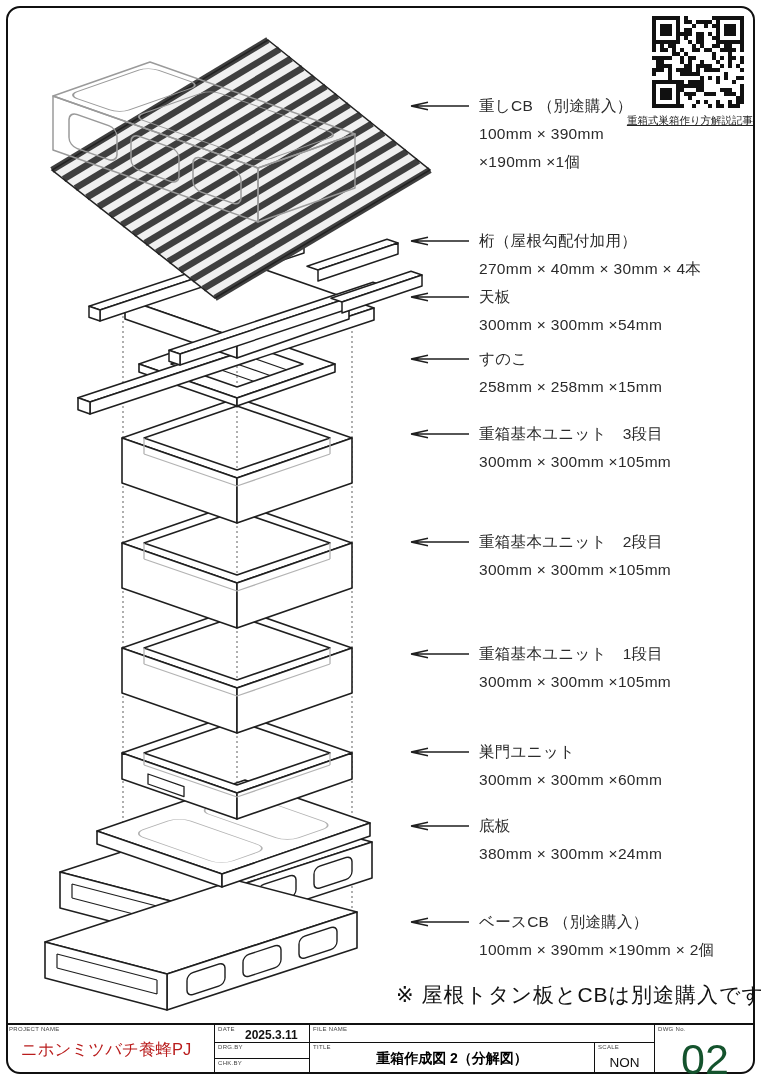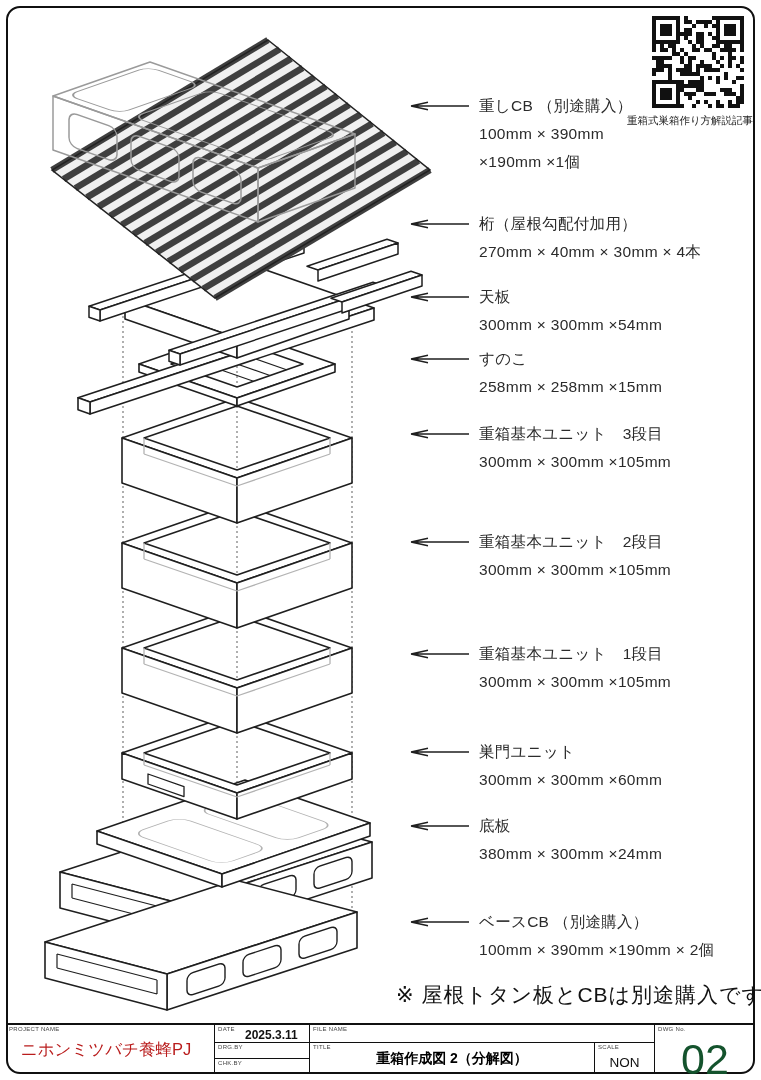--- a/index.html
+++ b/index.html
@@ -10,21 +10,21 @@
   
   .part-label{position:absolute;left:408px;display:flex;align-items:flex-start;gap:9px;margin-top:28px;}
   .part-label .arrow{flex:0 0 auto;margin-top:8px;}
   .part-text{font-size:15.5px;line-height:28px;color:#2b2b2b;letter-spacing:.3px;white-space:nowrap;}
   .part-name{font-weight:400;}
   
   .note{position:absolute;left:396px;top:981px;font-size:21px;letter-spacing:1px;color:#111;white-space:nowrap;}
   
   .qr{position:absolute;left:648px;top:12px;width:100px;height:100px;}
   .qr-caption{position:absolute;left:626px;top:114px;width:128px;text-align:center;
-              font-size:10.5px;color:#222;white-space:nowrap;}
+              font-size:10.5px;color:#222;white-space:nowrap;text-decoration:underline;}
   
   .tblock{position:absolute;left:6px;right:6px;bottom:6px;height:49px;border-top:2px solid #101010;font-size:6px;}
   .cell{position:absolute;box-sizing:border-box;}
   .mlabel{position:absolute;top:1px;left:3px;font-size:6px;color:#444;letter-spacing:.3px;}
   .c-project{left:0;top:0;bottom:0;width:209px;border-right:1.5px solid #101010;}
   .c-project .val{position:absolute;left:0;right:8px;top:14px;text-align:center;font-size:16.5px;color:#b91c1c;}
   .c-date{left:209px;top:0;width:95px;height:17px;border-right:1.5px solid #101010;text-align:right;}
   .c-date .val{position:absolute;left:30px;top:3px;font-size:12px;font-weight:700;color:#111;}
   .c-drg{left:209px;top:17px;width:95px;height:16px;border-right:1.5px solid #101010;border-top:1px solid #101010;}
   .c-chk{left:209px;top:33px;width:95px;height:16px;border-right:1.5px solid #101010;border-top:1px solid #101010;}
@@ -367,21 +367,21 @@
   <div class="part-label" style="top:64px">
     <svg class="arrow" width="62" height="12" viewBox="0 0 62 12">
         <path d="M61,6 H3 M3,6 L20,2.2 M3,6 L20,9.8" stroke="#1f1f1f" stroke-width="1.4" fill="none"></path>
       </svg>
     <div class="part-text">
         <div class="part-name">重しCB （別途購入）</div>
         <div class="part-dim">100mm × 390mm</div>
         <div class="part-dim">×190mm ×1個</div>
       </div>
   </div>
-  <div class="part-label" style="top:182px">
+  <div class="part-label" style="top:199px">
     <svg class="arrow" width="62" height="12" viewBox="0 0 62 12">
         <path d="M61,6 H3 M3,6 L20,2.2 M3,6 L20,9.8" stroke="#1f1f1f" stroke-width="1.4" fill="none"></path>
       </svg>
     <div class="part-text">
         <div class="part-name">桁（屋根勾配付加用）</div>
         <div class="part-dim">270mm × 40mm × 30mm × 4本</div>
       </div>
   </div>
   <div class="part-label" style="top:255px">
     <svg class="arrow" width="62" height="12" viewBox="0 0 62 12">

